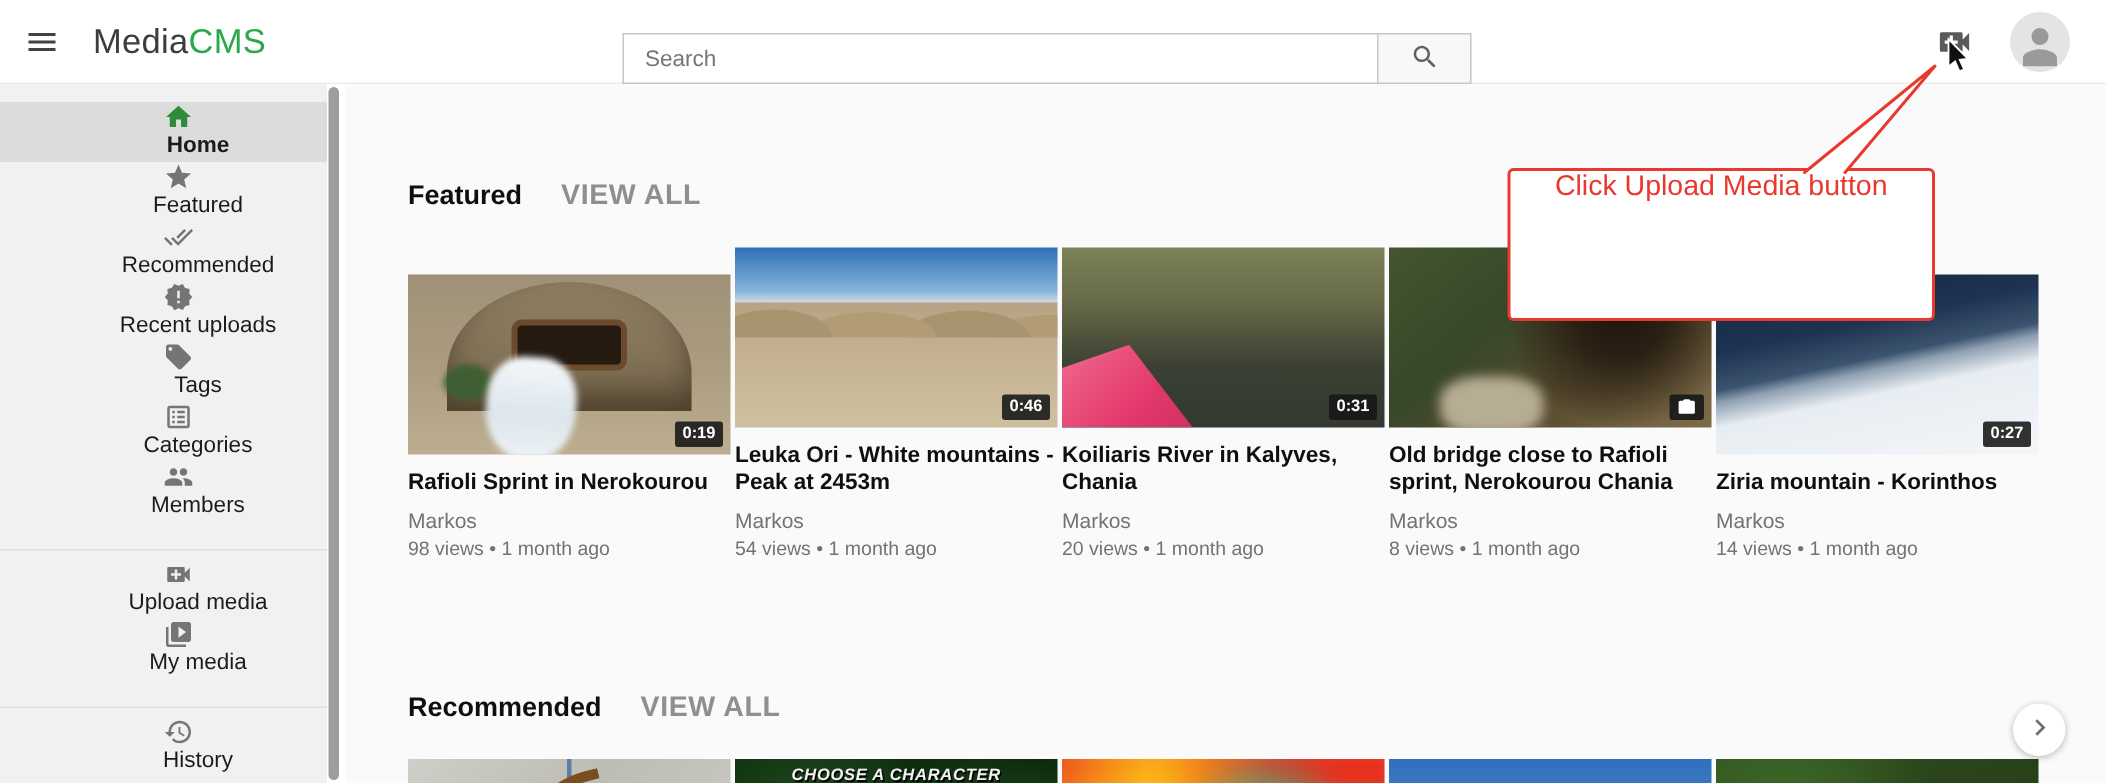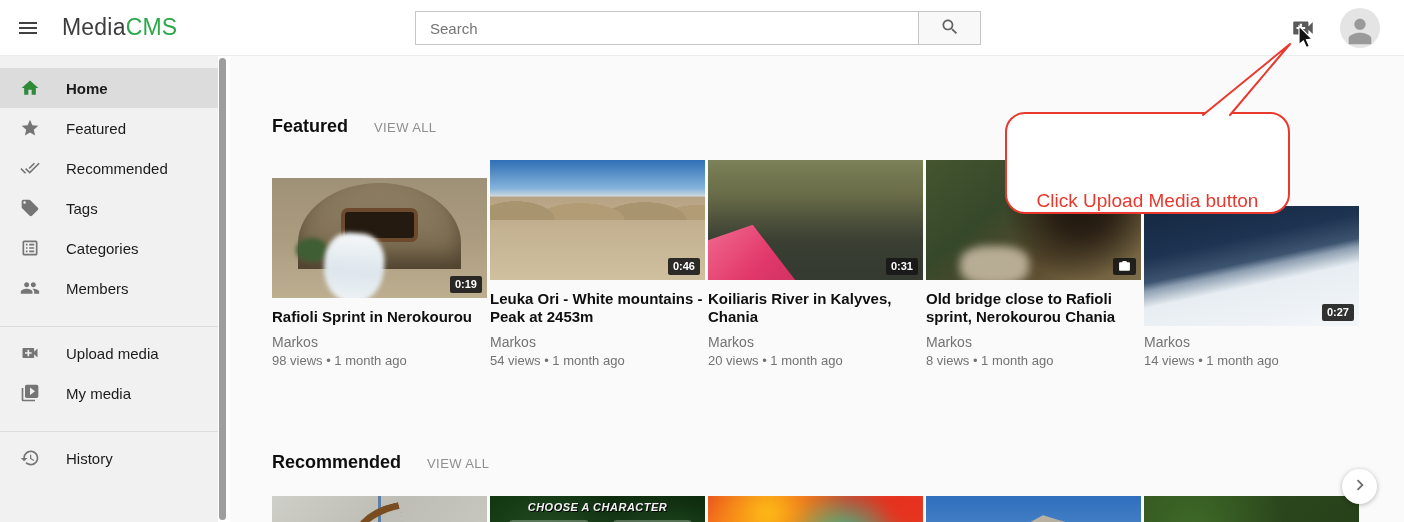--- a/index.html
+++ b/index.html
@@ -3,44 +3,44 @@
 <meta charset="utf-8">
 <style>
   * { box-sizing: border-box; margin: 0; padding: 0; }
   html,body { width:1404px; height:522px; overflow:hidden; font-family:"Liberation Sans", sans-serif; background:#fafafa; }
 
   
   .topbar { position:absolute; left:0; top:0; width:1404px; height:56px; background:#fff; z-index:20; border-bottom:1px solid #ececec; }
   .menu-btn { position:absolute; left:14px; top:16px; width:28px; height:24px; background:none; border:none; cursor:pointer; color:#424242; }
   .logo { position:absolute; left:62px; top:14px; font-size:23px; letter-spacing:.2px; color:#3d3d3d; text-decoration:none; font-weight:400; }
   .logo .green { color:#2ba84a; }
-  .search { position:absolute; left:415px; top:11px; display:flex;justify-content:flex-end; }
+  .search { position:absolute; left:415px; top:22px; display:flex;justify-content:flex-end; }
   .search input { width:503px; height:34px; border:1px solid #c6c6c6; border-right:none; padding:0 14px; font-size:15px; color:#333; background:#fff; outline:none; font-family:"Liberation Sans",sans-serif; }
   .search input::placeholder { color:#757575; }
   .search button { width:63px; height:34px; border:1px solid #c6c6c6; background:#f8f8f8; cursor:pointer; color:#616161; display:flex; align-items:center; justify-content:center; }
   .upload-btn { position:absolute; left:1289px; top:15px; width:28px; height:26px; background:none; border:none; color:#5a5a5a; cursor:pointer; }
   .avatar { position:absolute; right:24px; top:8px; width:40px; height:40px; border-radius:50%; background:#e4e4e4; border:none; cursor:pointer; color:#9a9a9a; overflow:hidden; display:flex; align-items:center; justify-content:center; }
 
   
   .sidebar { position:absolute; left:0; top:56px; bottom:0; width:230px; background:#fff; z-index:10; }
   .side-inner { position:absolute; left:0; top:0; bottom:0; width:218px; background:#f1f1f1; padding-top:12px; }
-  .side-item { display:flex; align-items:center; height:40px; padding-left:20px; cursor:pointer; }
+  .side-item { display:flex; align-items:center; height:40px; padding-left:20px; cursor:pointer;flex-direction:column; }
   .side-item.active { background:#dcdcdc; }
   .sicon { width:20px; height:20px; color:#757575; flex:0 0 20px; display:flex; align-items:center; }
   .sicon.green { color:#2e8b3a; }
   .slabel { margin-left:26px; font-size:15px; color:#1b1b1b; }
   .side-item.active .slabel { font-weight:700; }
   .side-divider { height:1px; background:#dcdcdc; margin:18px 0 6px 0; }
   .side-scrollbar { position:absolute; left:219px; top:2px; bottom:2px; width:7px; border-radius:4px; background:#9e9e9e; cursor:pointer; }
 
   
   .main { position:absolute; left:230px; top:56px; right:0; bottom:0; background:#fafafa; padding-left:42px; overflow:hidden; }
   .sec-head { display:flex; align-items:baseline; margin-top:24px; }
   .sec-title { font-size:18px; font-weight:700; color:#0f0f0f; }
-  .view-all { margin-left:26px; font-size:13px; font-weight:400; letter-spacing:.4px; color:#8f8f8f; text-decoration:none; cursor:pointer;margin-top:40px; }
+  .view-all { margin-left:26px; font-size:19px; font-weight:700; letter-spacing:.4px; color:#8f8f8f; text-decoration:none; cursor:pointer;margin-top:40px; }
   .row { display:flex; gap:3px; margin-top:23px; align-items:flex-end; }
   .card { width:215px; flex:0 0 215px; }
   .thumb { position:relative; width:215px; height:120px; overflow:hidden; cursor:pointer; background:#ddd; }
   .dur { position:absolute; right:5px; bottom:5px; background:rgba(22,22,22,.88); color:#fff; font-size:11px; font-weight:700; padding:2px 5px; border-radius:2px; line-height:13px; }
   .dur svg { display:block; }
   .vtitle { margin-top:10px; font-size:15px; font-weight:700; line-height:18px; color:#0f0f0f; cursor:pointer; }
   .vauthor { margin-top:8px; font-size:14px; color:#737373; }
   .vmeta { margin-top:3px; font-size:13px; color:#737373; }
   .section-reco { margin-top:48px; }
 
@@ -92,21 +92,21 @@
 
   .t-rocky { background:linear-gradient(180deg,#2f6fbd 0%,#5e93cd 55%,#9cbede 100%); }
   .rk-peak { position:absolute; left:-5%; top:16%; width:110%; height:90%; background:linear-gradient(160deg,#d4cdbb 0%,#b3ac9c 32%,#938d80 62%,#7e7a6f 100%); clip-path:polygon(0 34%,16% 14%,34% 24%,54% 0,72% 12%,100% 28%,100% 100%,0 100%); }
 
   .t-leaves { background:radial-gradient(circle at 22% 30%,#3e6a28 0%,rgba(62,106,40,0) 50%),linear-gradient(140deg,#33531f 0%,#2a451c 45%,#223a17 100%); }
   .lv-leaf1 { position:absolute; right:14%; bottom:4%; width:28%; height:24%; background:#7cd24a; border-radius:0 70% 0 70%; transform:rotate(-20deg); filter:blur(1px); }
   .lv-leaf2 { position:absolute; right:30%; bottom:22%; width:20%; height:18%; background:#5fb93c; border-radius:0 70% 0 70%; transform:rotate(18deg); filter:blur(1px); }
   .lv-leaf3 { position:absolute; right:4%; bottom:28%; width:18%; height:16%; background:#4ea334; border-radius:70% 0 70% 0; transform:rotate(40deg); filter:blur(2px); }
 
   
-  .tooltip-box { position:absolute; left:1005px; top:112px; width:285px; height:102px; background:#fff; border:2px solid #e8392e; border-radius:20px; z-index:50; display:flex; align-items:flex-end; justify-content:center; }
+  .tooltip-box { position:absolute; left:1005px; top:112px; width:285px; height:102px; background:#fff; border:2px solid #e8392e; border-radius:4px; z-index:50; display:flex; align-items:flex-start; justify-content:center; }
   .tooltip-box span { color:#e8392e; font-size:19px; }
   .overlay-svg { position:absolute; left:0; top:0; width:1404px; height:522px; z-index:51; pointer-events:none; }
   .cursor-svg { position:absolute; left:1296px; top:25px; z-index:60; pointer-events:none; }
 
   
   .next-btn { position:absolute; left:1342px; top:469px; width:35px; height:35px; border-radius:50%; background:#fff; border:none; box-shadow:0 1px 5px rgba(0,0,0,.28); cursor:pointer; z-index:30; display:flex; align-items:center; justify-content:center; color:#6f6f6f; }
 </style>
 </head>
 <body>
 
@@ -167,20 +167,28 @@
       <span class="sicon">
           <svg width="20" height="20" viewBox="0 0 24 24">
             <path fill="currentColor" d="M18 7l-1.41-1.41-6.34 6.34 1.41 1.41L18 7zm4.24-1.41L11.66 16.17 7.48 12l-1.41 1.41L11.66 19l12-12-1.42-1.41zM.41 13.41L6 19l1.41-1.41L1.83 12 .41 13.41z"></path>
           </svg>
         </span>
       <span class="slabel">Recommended</span>
     </div>
     <div class="side-item">
       <span class="sicon">
           <svg width="20" height="20" viewBox="0 0 24 24">
+            <path fill="currentColor" d="M23 12l-2.44-2.79.34-3.69-3.61-.82-1.89-3.2L12 2.96 8.6 1.5 6.71 4.69 3.1 5.5l.34 3.7L1 12l2.44 2.79-.34 3.7 3.61.82L8.6 22.5l3.4-1.47 3.4 1.46 1.89-3.19 3.61-.82-.34-3.69L23 12zm-10 5h-2v-2h2v2zm0-4h-2V7h2v6z"></path>
+          </svg>
+        </span>
+      <span class="slabel">Recent uploads</span>
+    </div>
+    <div class="side-item">
+      <span class="sicon">
+          <svg width="20" height="20" viewBox="0 0 24 24">
             <path fill="currentColor" d="M21.41 11.58l-9-9C12.05 2.22 11.55 2 11 2H4c-1.1 0-2 .9-2 2v7c0 .55.22 1.05.59 1.42l9 9c.36.36.86.58 1.41.58.55 0 1.05-.22 1.41-.59l7-7c.37-.36.59-.86.59-1.41 0-.55-.23-1.06-.59-1.42zM5.5 7C4.67 7 4 6.33 4 5.5S4.67 4 5.5 4 7 4.67 7 5.5 6.33 7 5.5 7z"></path>
           </svg>
         </span>
       <span class="slabel">Tags</span>
     </div>
     <div class="side-item">
       <span class="sicon">
           <svg width="20" height="20" viewBox="0 0 24 24">
             <path fill="currentColor" d="M19 5v14H5V5h14m0-2H5c-1.1 0-2 .9-2 2v14c0 1.1.9 2 2 2h14c1.1 0 2-.9 2-2V5c0-1.1-.9-2-2-2zm-8 4h6v2h-6V7zm0 4h6v2h-6v-2zm0 4h6v2h-6v-2zM7 7h2v2H7V7zm0 4h2v2H7v-2zm0 4h2v2H7v-2z"></path>
           </svg>
@@ -276,20 +284,21 @@
         </div>
         <h3 class="vtitle">Old bridge close to Rafioli sprint, Nerokourou Chania</h3>
         <div class="vauthor">Markos</div>
         <div class="vmeta">8 views • 1 month ago</div>
       </div>
 
       <div class="card">
         <div class="thumb t-snow">
           <span class="dur">0:27</span>
         </div>
+        <h3 class="vtitle">Ziria mountain - Korinthos</h3>
         <div class="vauthor">Markos</div>
         <div class="vmeta">14 views • 1 month ago</div>
       </div>
 
     </div>
   </section>
 
   <section class="section-reco">
     <div class="sec-head">
       <h2 class="sec-title">Recommended</h2>

